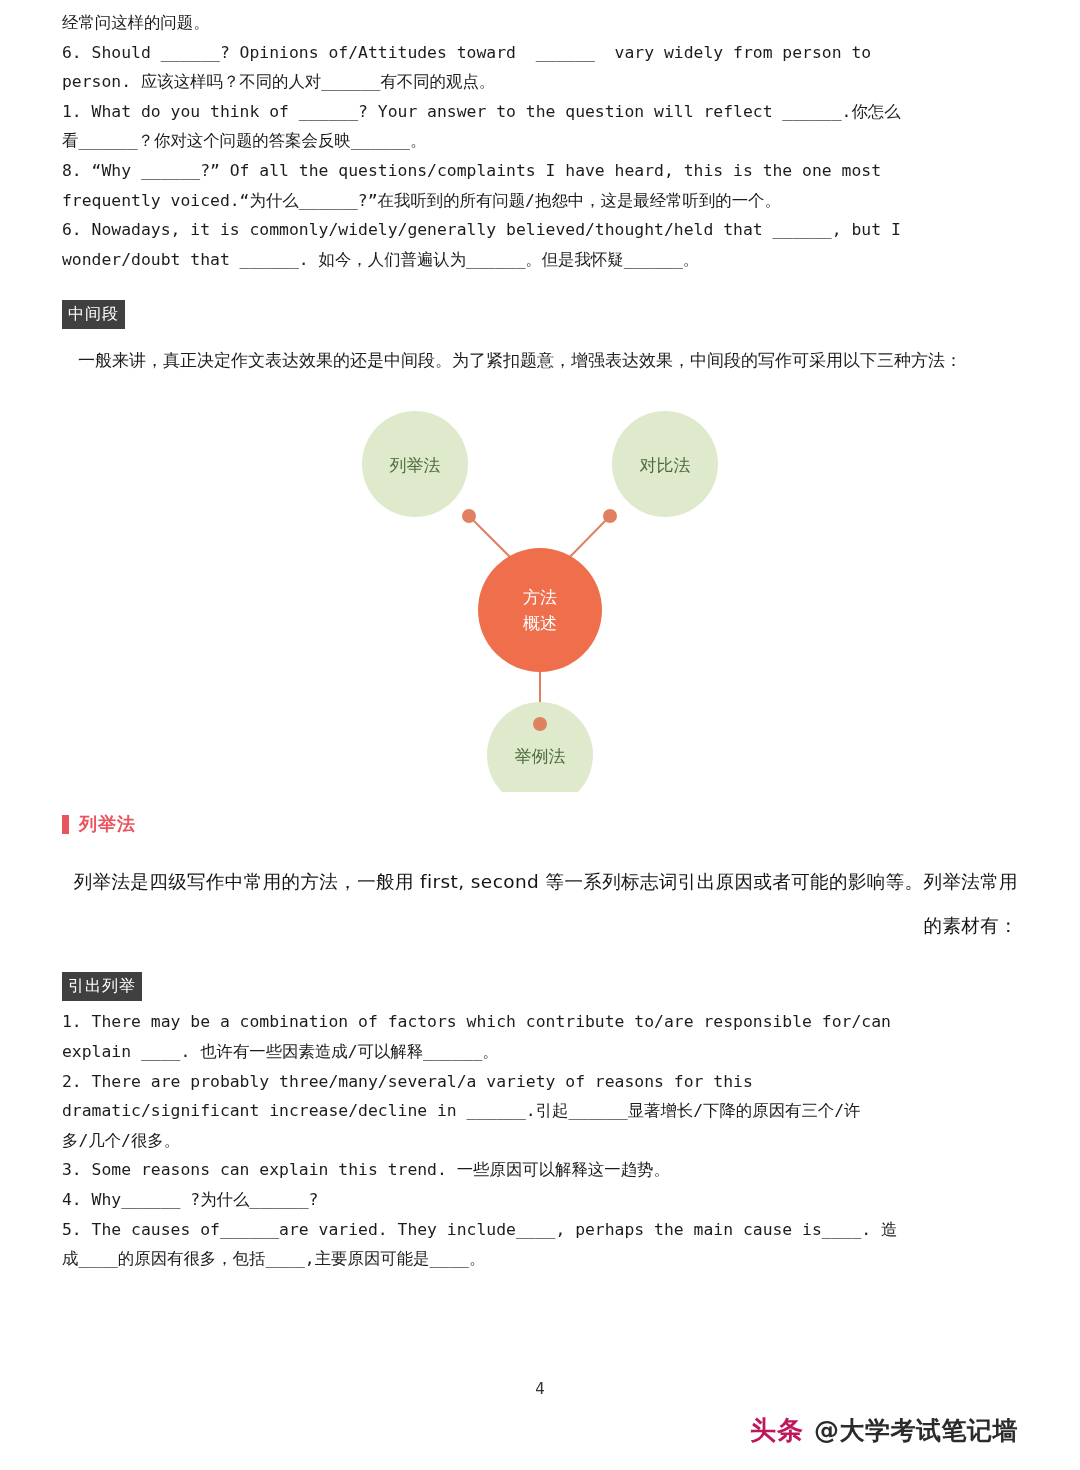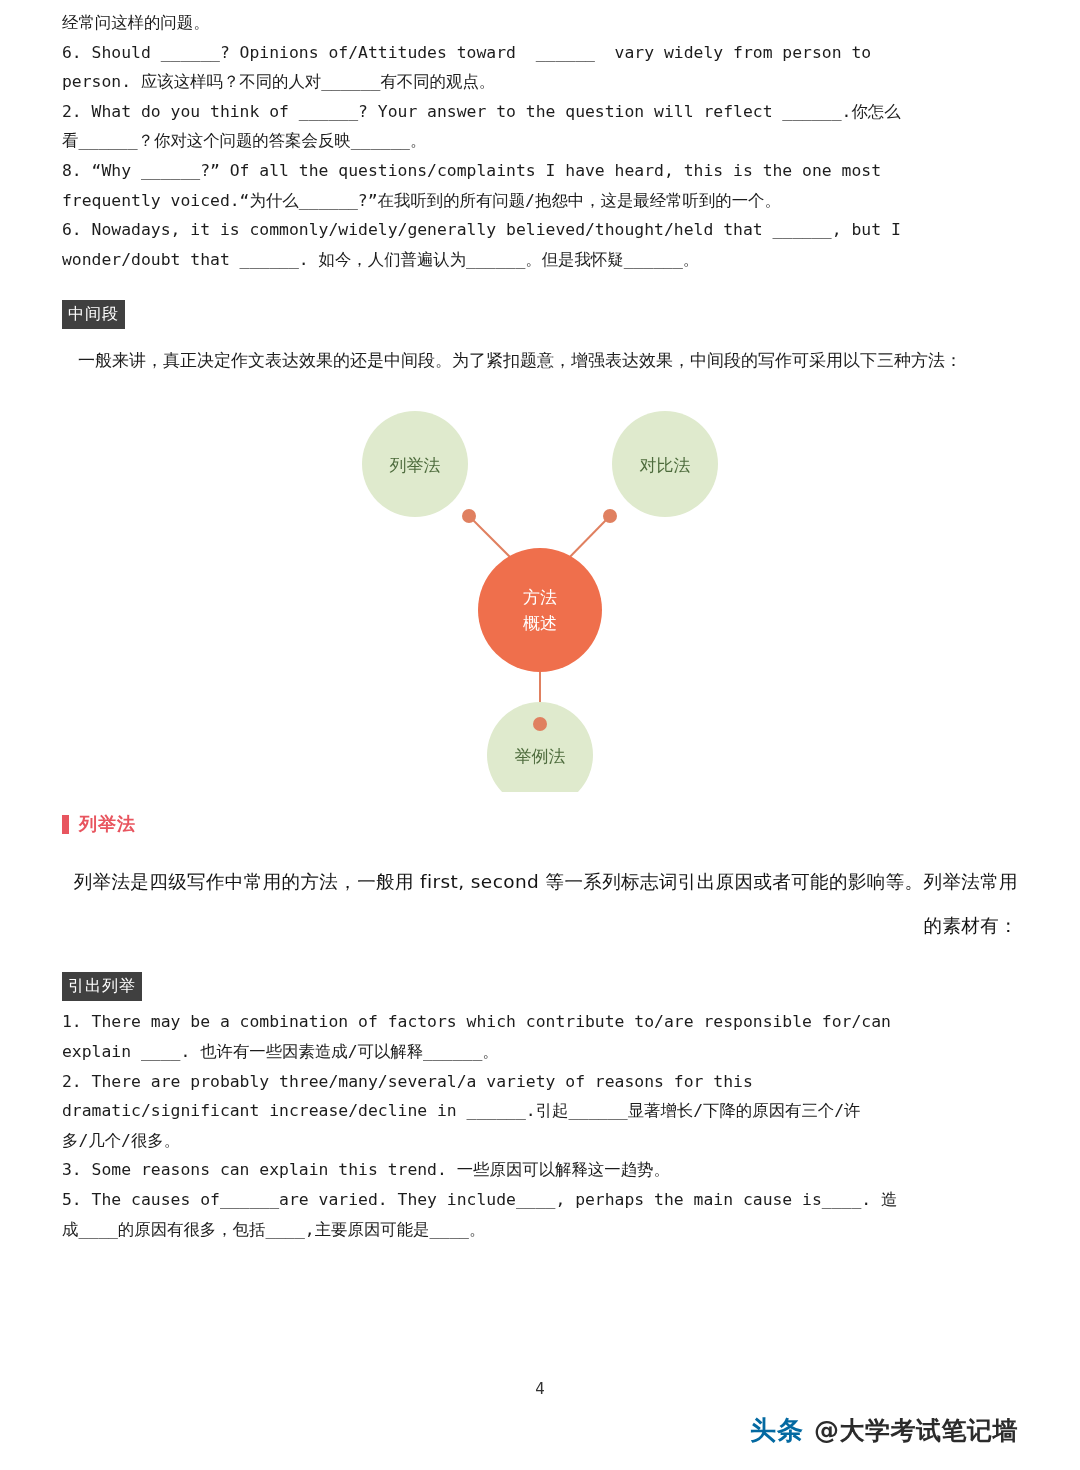--- a/index.html
+++ b/index.html
@@ -122,41 +122,41 @@
     right: 62px;
     bottom: 22px;
     display: flex;
     align-items: center;
     gap: 10px;
   }
   .watermark .tt-logo {
     font-family: "DejaVu Sans", sans-serif;
     font-size: 26px;
     font-weight: bold;
-    color: #0369a1;
+    color: #be185d;
     letter-spacing: 1px;
   }
   .watermark .wm-text {
     font-family: "DejaVu Sans", sans-serif;
     font-size: 25px;
     font-weight: bold;
     color: #2b2b2b;
     letter-spacing: 0.5px;
   }
 </style>
 </head>
 <body>
 
 <div class="page">
 
   <div class="mono-block">
     <p>经常问这样的问题。</p>
     <p>6. Should ______? Opinions of/Attitudes toward  ______  vary widely from person to
 person. 应该这样吗？不同的人对______有不同的观点。</p>
-    <p>2. What do you think of ______? Your answer to the question will reflect ______.你怎么
+    <p>1. What do you think of ______? Your answer to the question will reflect ______.你怎么
 看______？你对这个问题的答案会反映______。</p>
     <p>8. “Why ______?” Of all the questions/complaints I have heard, this is the one most
 frequently voiced.“为什么______?”在我听到的所有问题/抱怨中，这是最经常听到的一个。</p>
     <p>6. Nowadays, it is commonly/widely/generally believed/thought/held that ______, but I
 wonder/doubt that ______. 如今，人们普遍认为______。但是我怀疑______。</p>
   </div>
 
   <div class="tag-row">
     <span class="tag">中间段</span>
   </div>
@@ -200,20 +200,21 @@
     <span class="tag">引出列举</span>
   </div>
 
   <div class="mono-block">
     <p>1. There may be a combination of factors which contribute to/are responsible for/can
 explain ____. 也许有一些因素造成/可以解释______。</p>
     <p>2. There are probably three/many/several/a variety of reasons for this
 dramatic/significant increase/decline in ______.引起______显著增长/下降的原因有三个/许
 多/几个/很多。</p>
     <p>3. Some reasons can explain this trend. 一些原因可以解释这一趋势。</p>
+    <p>4. Why______ ?为什么______?</p>
     <p>5. The causes of______are varied. They include____, perhaps the main cause is____. 造
 成____的原因有很多，包括____,主要原因可能是____。</p>
   </div>
 
   <div class="page-number">4</div>
 
   <div class="watermark">
     <span class="tt-logo">头条</span>
     <span class="wm-text">@大学考试笔记墙</span>
   </div>

